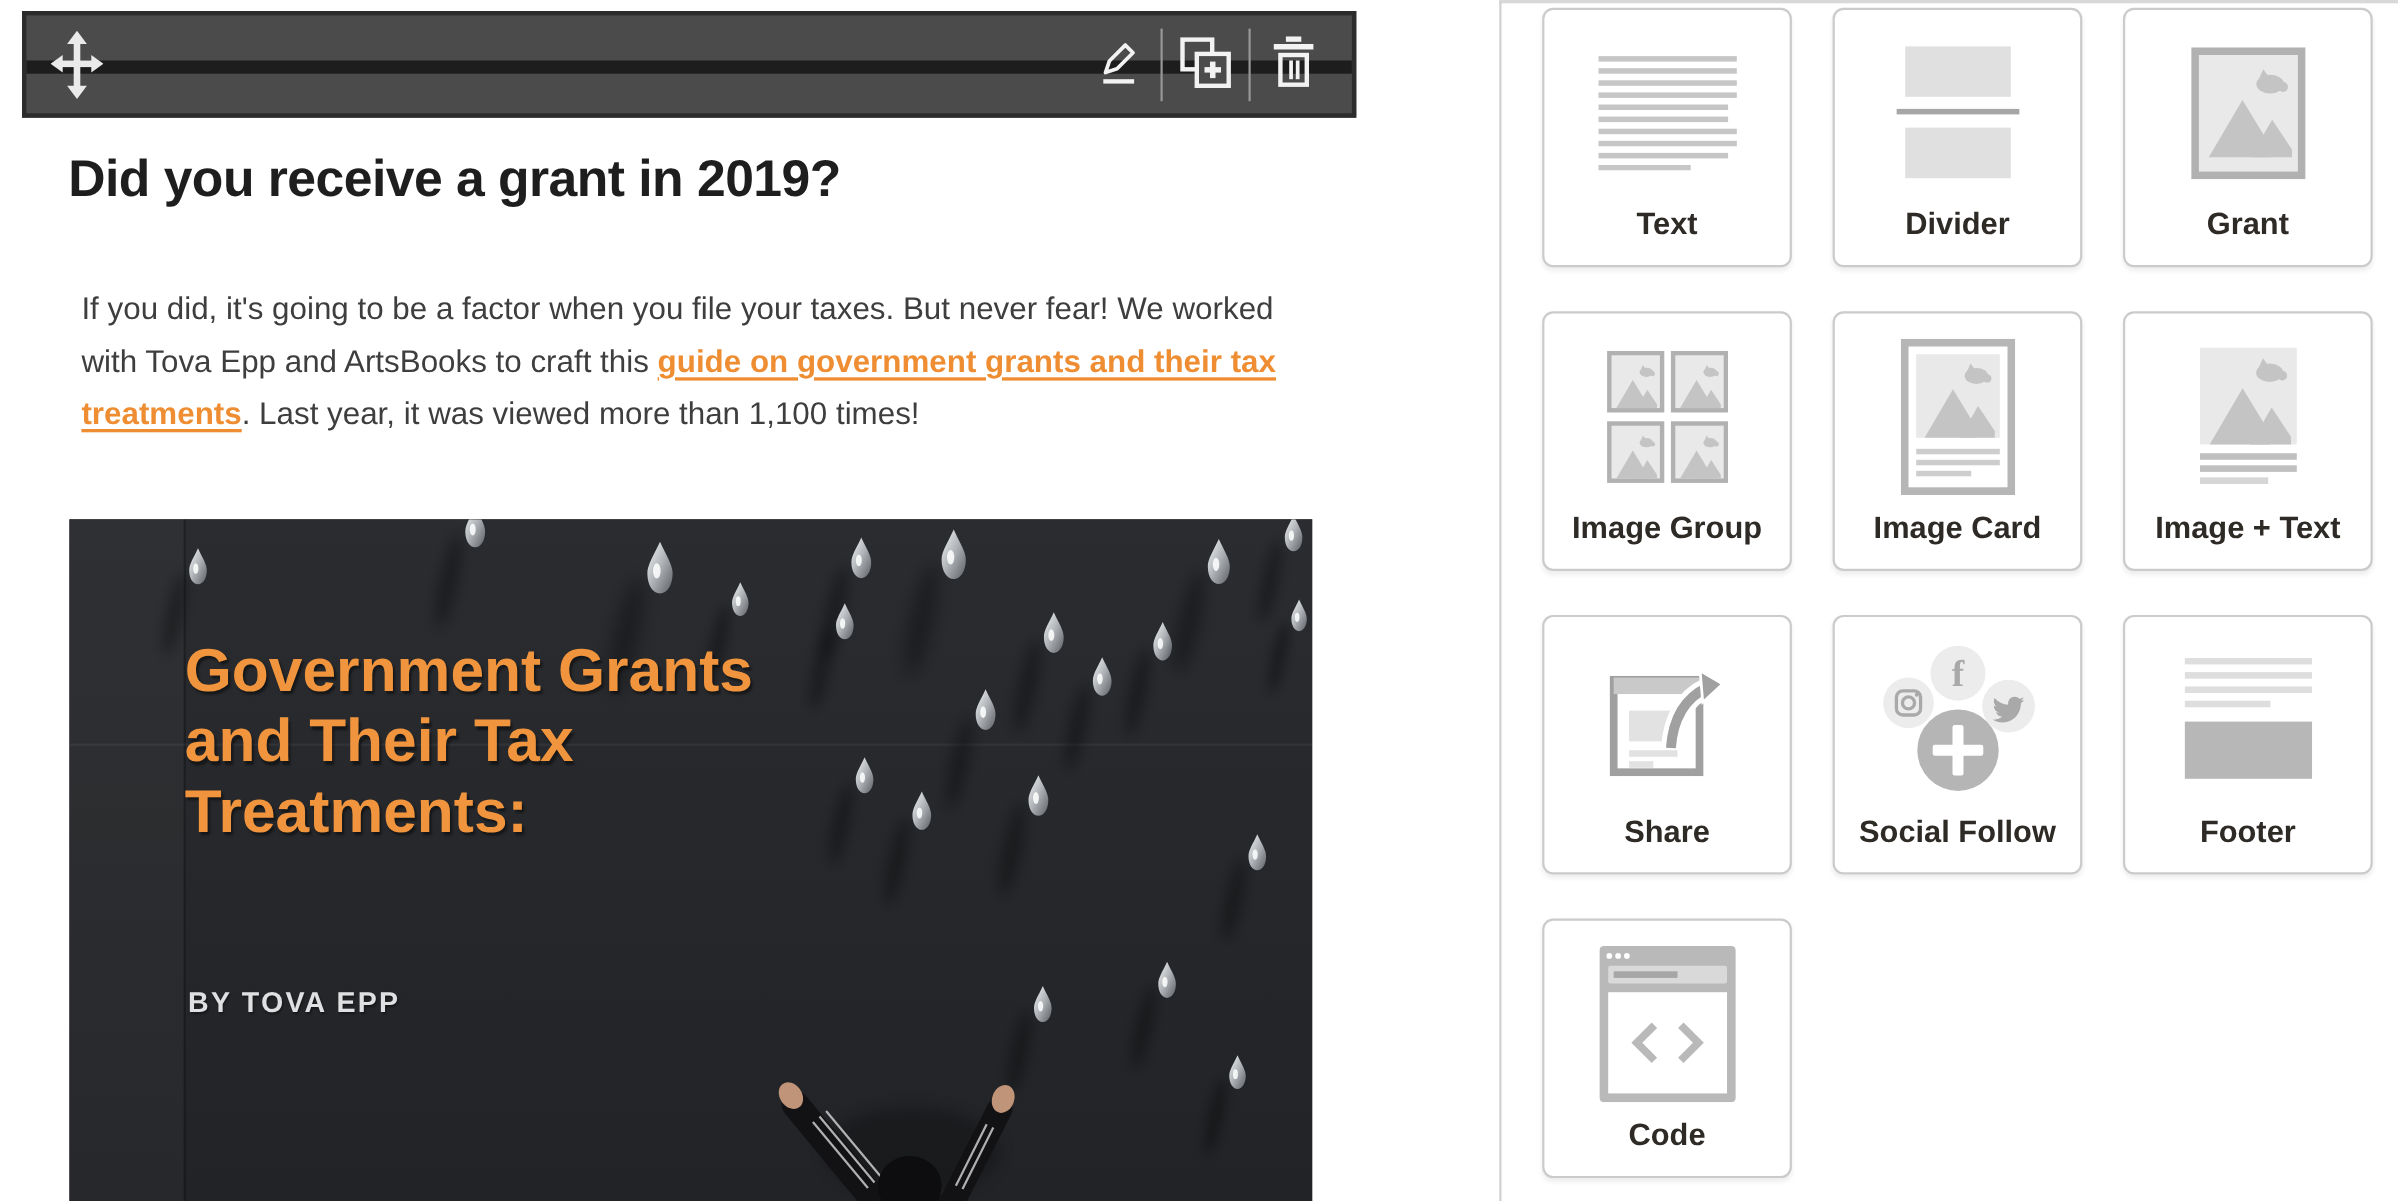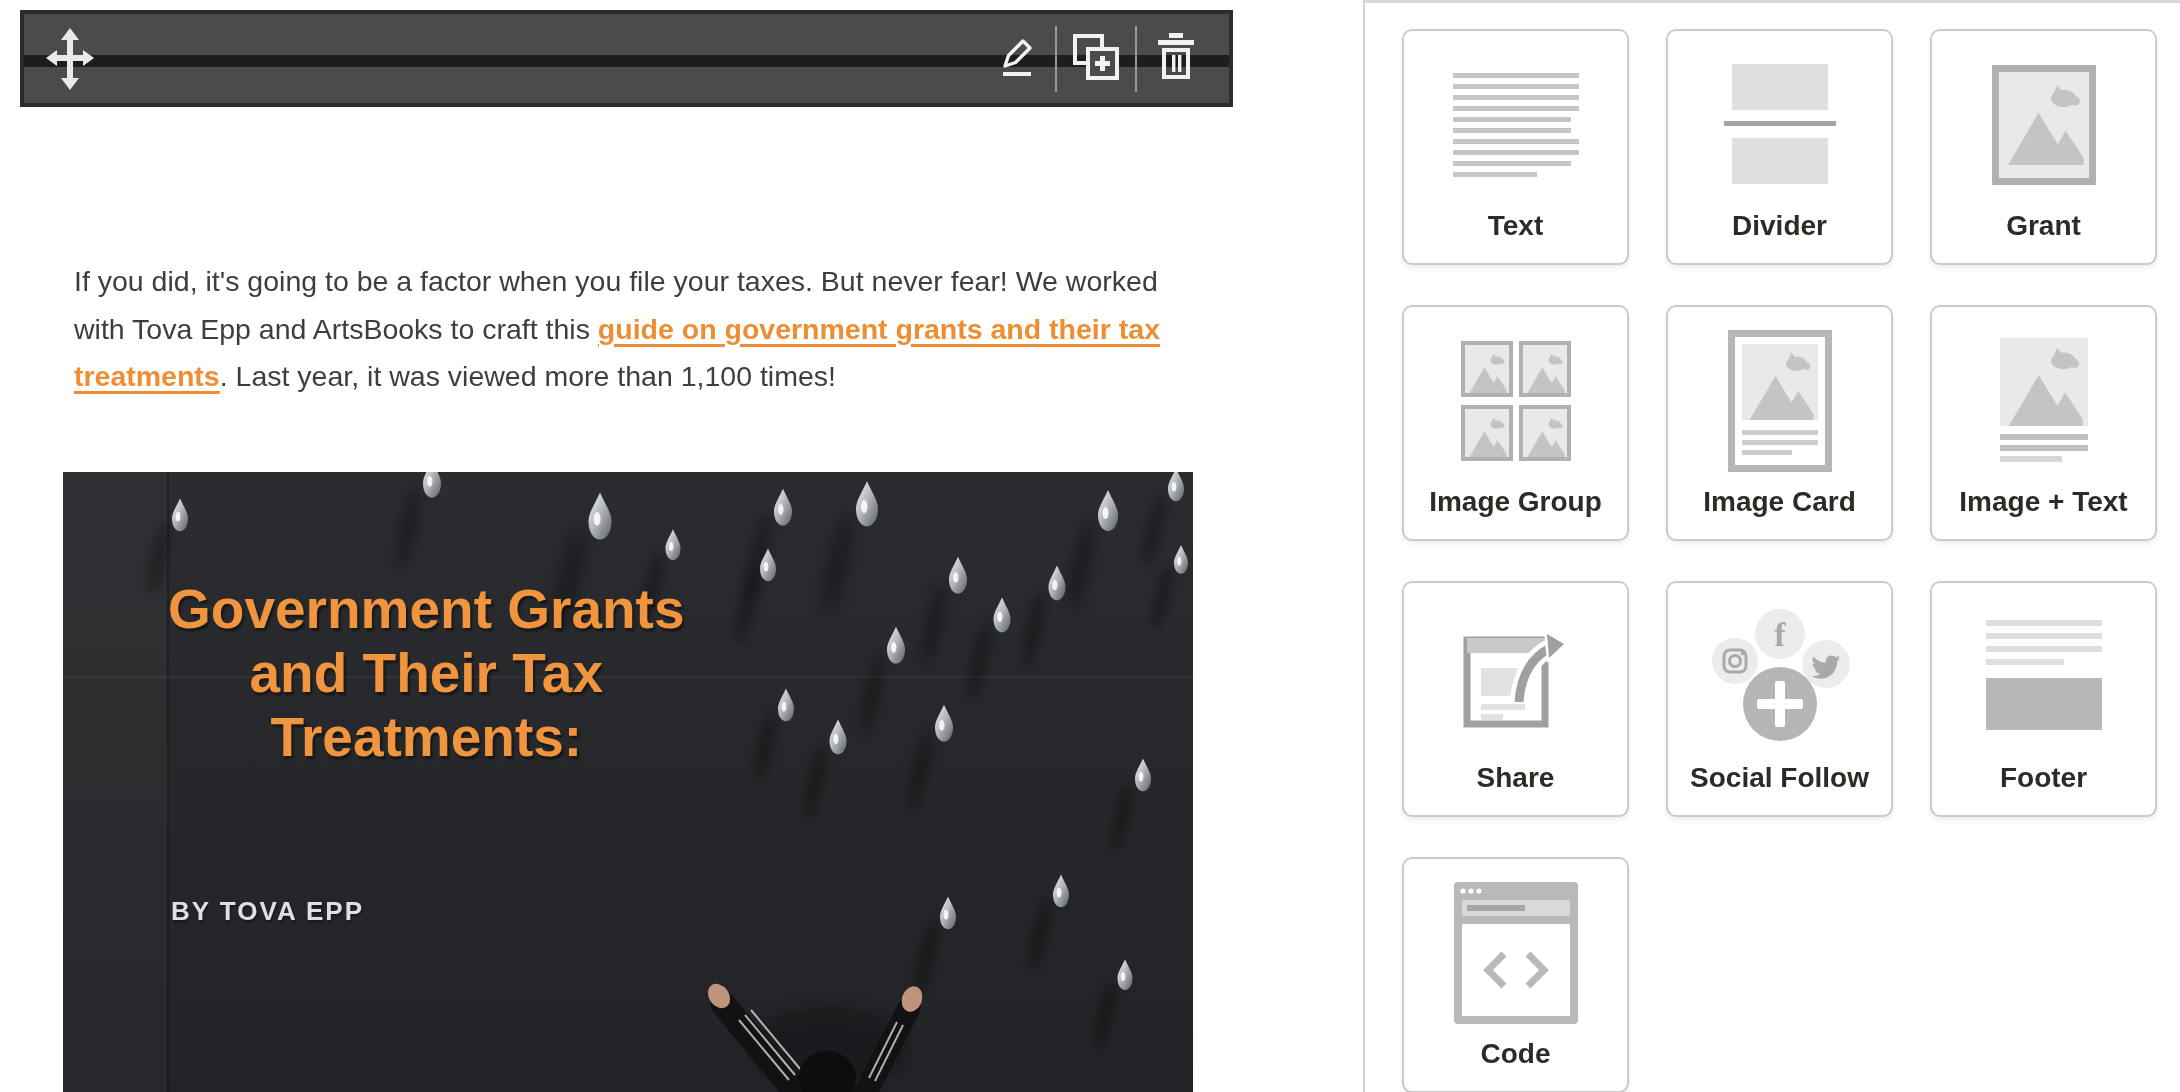--- a/index.html
+++ b/index.html
@@ -20,34 +20,34 @@
   .tb-sep{width:2px;height:66px;background:#989898;}
 
   .email-heading{position:absolute;left:62px;top:134px;width:1150px;margin:0;
     font-size:47px;font-weight:700;letter-spacing:-0.5px;color:#1e1e1e;}
   .email-paragraph{position:absolute;left:62px;top:246px;width:1118px;margin:12px;
     font-size:28.5px;line-height:47.5px;color:#3e3e3e;}
   .email-paragraph a{color:#ef8d33;font-weight:700;text-decoration:underline;
     text-decoration-thickness:3px;text-underline-offset:5px;cursor:pointer;}
 
   
-  .hero{position:absolute;left:63px;top:472px;width:1130px;height:620px;overflow:hidden;background:#25272a;text-align:center;}
+  .hero{position:absolute;left:63px;top:472px;width:1130px;height:620px;overflow:hidden;background:#25272a;}
   .hero svg.bg{position:absolute;left:0;top:0;}
   .hero-title{position:absolute;left:105px;top:577px;margin:0;white-space:pre-line;
     font-size:55px;line-height:64px;font-weight:700;color:#f0953e;text-shadow:2px 3px 2px rgba(0,0,0,0.45);}
   .hero-sub{position:absolute;left:107px;top:327px;white-space:pre-line;
     font-size:35px;line-height:45px;font-weight:700;color:#ffffff;text-shadow:1px 2px 2px rgba(0,0,0,0.4);}
   .hero-byline{position:absolute;left:108px;top:424px;font-size:26px;font-weight:700;
     letter-spacing:2px;color:#dfe0e1;text-shadow:1px 2px 2px rgba(0,0,0,0.4);}
   .hero-title{top:105px;}
 
   
   .panel{position:absolute;left:1363px;top:0;width:817px;height:1092px;background:#fff;
     border-left:2px solid #d0d0d0;border-top:3px solid #d8d8d8;}
-  .tile-grid{position:absolute;left:37px;top:26px;display:grid;
+  .tile-grid{position:absolute;left:37px;top:4px;display:grid;
     grid-template-columns:repeat(3,227px);grid-auto-rows:236px;column-gap:37px;row-gap:40px;}
   .tile{background:#fff;border:2px solid #cbcbcb;border-radius:10px;position:relative;
     display:flex;flex-direction:column;align-items:center;cursor:pointer;
     box-shadow:0 3px 5px rgba(0,0,0,0.07);}
   .tile-icon{flex:1;display:flex;align-items:center;justify-content:center;margin-top:8px;}
   .tile-label{padding-bottom:21px;font-size:28px;font-weight:700;color:#2e2a26;}
 
   .ico-line{fill:#c6c6c6;}
   .ico-mid{fill:#b5b5b5;}
 </style>
@@ -127,20 +127,21 @@
               <rect x="4" y="7" width="36" height="5" fill="#f2f2f2"></rect>
               <rect x="10" y="17" width="24" height="27" fill="none" stroke="#f2f2f2" stroke-width="4"></rect>
               <rect x="18" y="22" width="3.4" height="17" fill="#f2f2f2"></rect>
               <rect x="24" y="22" width="3.4" height="17" fill="#f2f2f2"></rect>
             </svg>
           </span>
         </button>
       </div>
     </div>
 
+    <h1 class="email-heading">Did you receive a grant in 2019?</h1>
 
     <p class="email-paragraph"><span>If you did, it's going to be a factor when you file your taxes. But never fear! We worked with Tova Epp and ArtsBooks to craft this </span><a>guide on government grants and their tax treatments</a><span>. Last year, it was viewed more than 1,100 times!</span></p>
 
     <div class="hero">
       <svg class="bg" width="1130" height="620" viewBox="0 0 1130 620">
         <defs>
           <linearGradient id="heroBg" x1="0" y1="0" x2="0" y2="1">
             <stop offset="0" stop-color="#2a2c30"></stop>
               <stop offset="0.55" stop-color="#25272a"></stop>
               <stop offset="1" stop-color="#212326"></stop>

